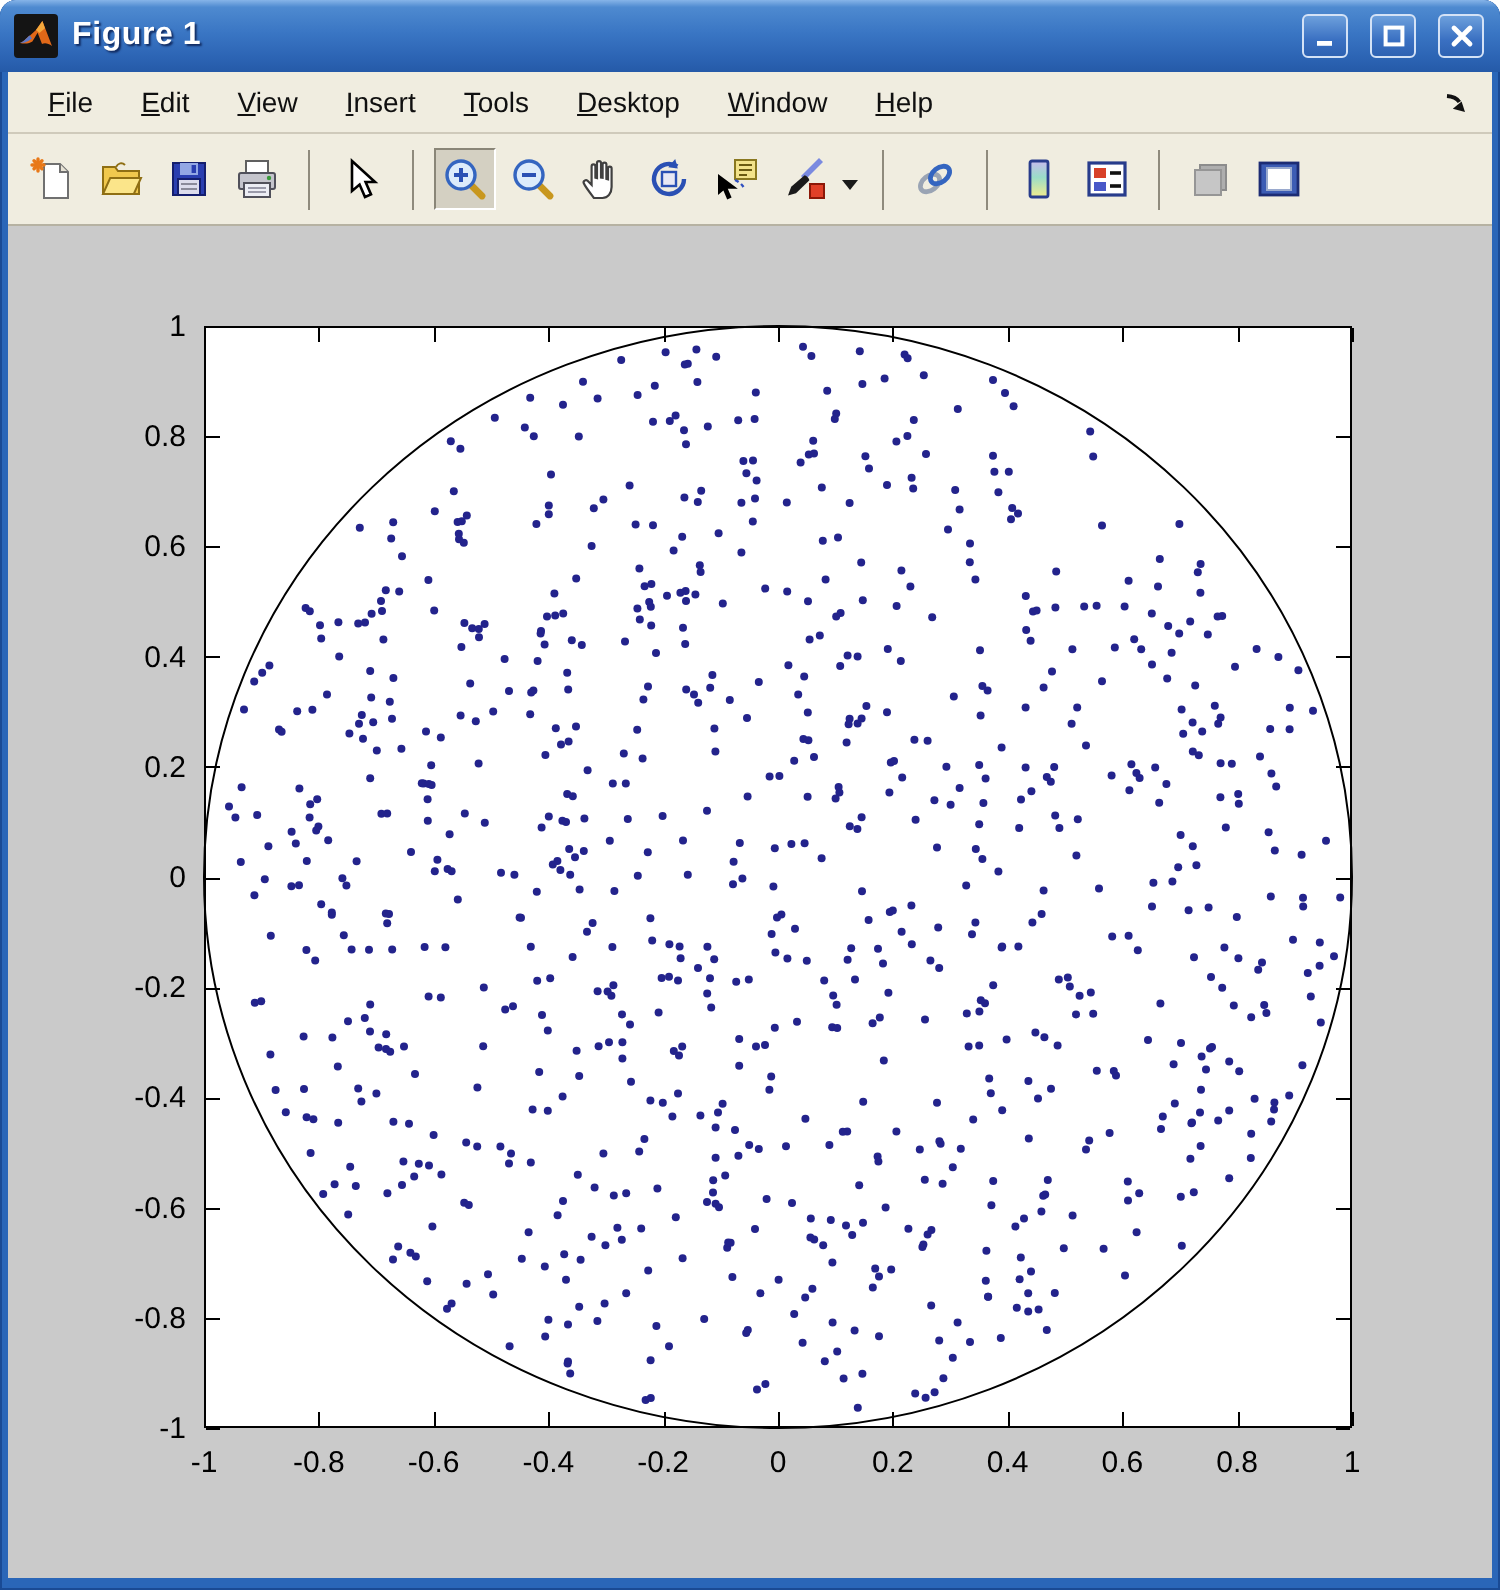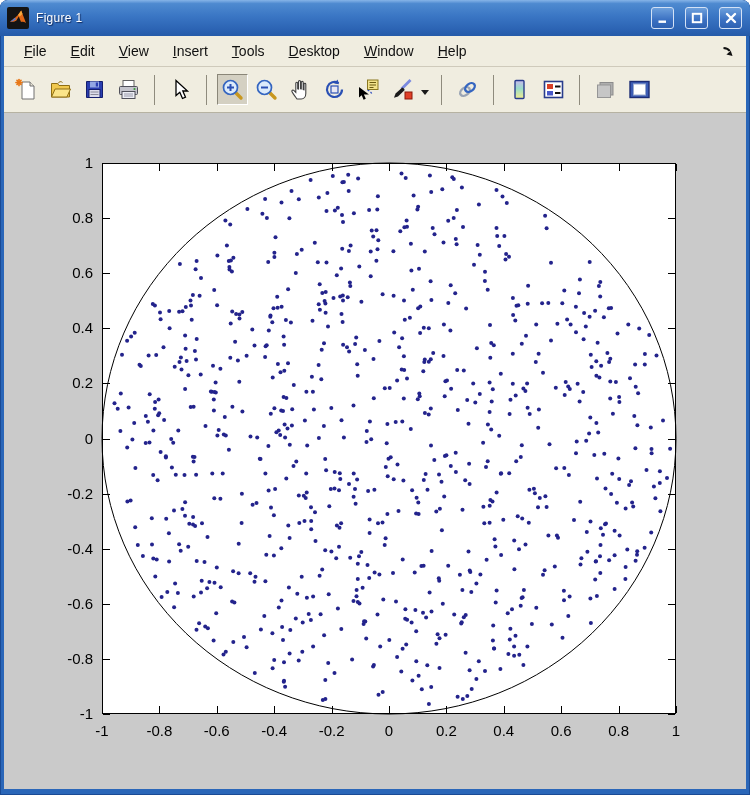--- a/index.html
+++ b/index.html
@@ -16,21 +16,21 @@
   
   .titlebar {
     height: 36px;
     display: flex; align-items: center;
     padding: 0 8px 0 7px; gap: 7px;
     background: linear-gradient(#86b4e8 0%, #4e8ad0 10%, #3a76c4 45%, #2c64b4 80%, #255aa8 100%);
     border-radius: 7px 7px 0 0;
   }
   .app-icon { width: 22px; height: 22px; flex: 0 0 auto; }
   .title {
-    flex: 1; color: #fff; font-weight: normal; font-size: 12px;
+    flex: 1; color: #fff; font-weight: bold; font-size: 16px;
     text-shadow: 1px 1px 1px rgba(10,30,80,.85);
     letter-spacing: .3px;
   }
   .winbtn {
     width: 23px; height: 22px; margin-left: 4px;
     border: 1px solid #d4e2f6; border-radius: 3px;
     background: linear-gradient(#6da0dc, #3a70c2 60%, #2e62b2);
     display: flex; align-items: center; justify-content: center;
     cursor: default;
   }

